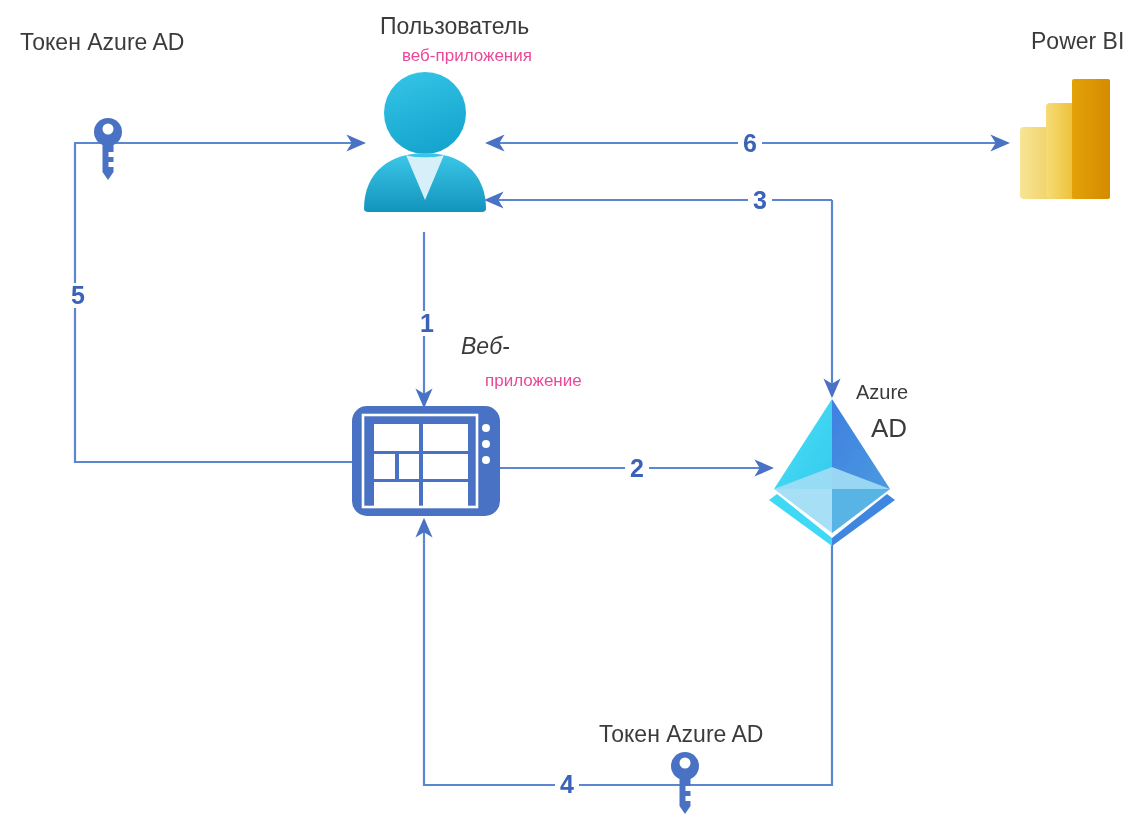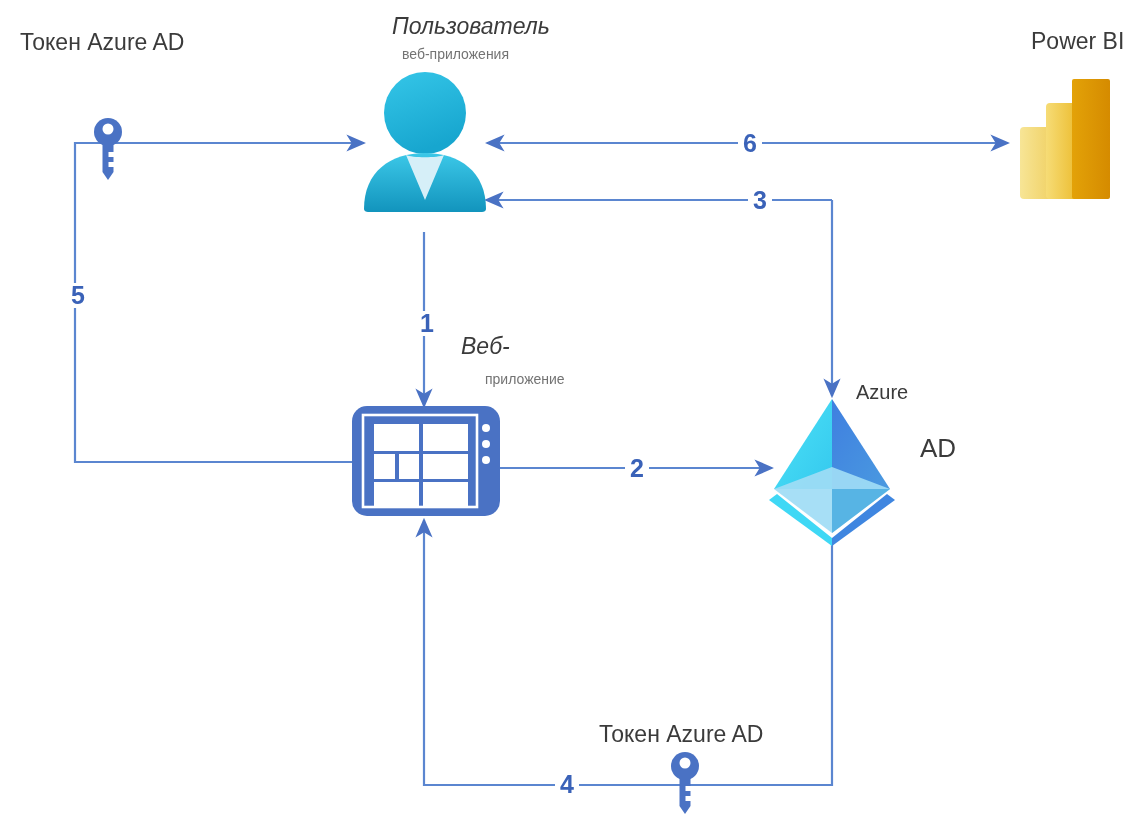--- a/index.html
+++ b/index.html
@@ -1,21 +1,21 @@
 <!DOCTYPE html>
 <html><head>
 <meta charset="utf-8">
 <style>
   html,body{margin:0;padding:0;background:#ffffff;}
   body{width:1141px;height:823px;position:relative;overflow:hidden;
        font-family:"Liberation Sans","DejaVu Sans",sans-serif;color:#3b3b3b;}
   #diagram{position:absolute;left:0;top:0;width:1141px;height:823px;}
   .lbl{position:absolute;white-space:nowrap;line-height:1.1;}
   .lbl-title{font-size:23px;color:#3b3b3b;}
-  .lbl-sub{font-size:14px;color:#737373;}
+  .lbl-sub{font-size:17px;color:#ec4899;}
   .num{position:absolute;font-size:25px;font-weight:bold;color:#3a62b8;
        background:#ffffff;padding:0 5px;line-height:1;}
 </style>
 </head>
 <body>
 
 <svg id="diagram" viewBox="0 0 1141 823">
   <defs>
     <marker id="ah" markerWidth="9" markerHeight="9" refX="8" refY="4.5" orient="auto" markerUnits="strokeWidth">
       <path d="M0,0.6 L9,4.5 L0,8.4 L2.4,4.5 Z" fill="#4a72c4"></path>
@@ -121,30 +121,30 @@
 
   <g>
     <rect x="1020" y="127" width="38" height="72" rx="4" ry="4" fill="url(#gBar1)"></rect>
     <rect x="1046" y="103" width="38" height="96" rx="4" ry="4" fill="url(#gBar2)"></rect>
     <rect x="1072" y="79" width="38" height="120" rx="2" ry="2" fill="url(#gBar3)"></rect>
   </g>
 </svg>
 
 <div class="lbl lbl-title" style="left:20px;top:30px;">Токен Azure AD</div>
 
-<div class="lbl lbl-title" style="left:392px;top:14px;font-style:italic;">Пользователь</div>
+<div class="lbl lbl-title" style="left:380px;top:14px;">Пользователь</div>
 <div class="lbl lbl-sub" style="left:402px;top:47px;">веб-приложения</div>
 
 <div class="lbl lbl-title" style="left:1031px;top:29px;">Power BI</div>
 
 <div class="lbl lbl-title" style="left:461px;top:334px;font-style:italic;">Веб-</div>
 <div class="lbl lbl-sub" style="left:485px;top:372px;">приложение</div>
 
 <div class="lbl lbl-title" style="left:856px;top:381px;font-size:20px;">Azure</div>
-<div class="lbl lbl-title" style="left:920px;top:414px;font-size:26px;margin-top:20px;">AD</div>
+<div class="lbl lbl-title" style="left:871px;top:414px;font-size:26px;">AD</div>
 
 <div class="lbl lbl-title" style="left:599px;top:722px;">Токен Azure AD</div>
 
 <div class="num" style="left:66px;top:283px;">5</div>
 <div class="num" style="left:738px;top:131px;">6</div>
 <div class="num" style="left:748px;top:188px;">3</div>
 <div class="num" style="left:415px;top:311px;">1</div>
 <div class="num" style="left:625px;top:456px;">2</div>
 <div class="num" style="left:555px;top:772px;">4</div>
 

